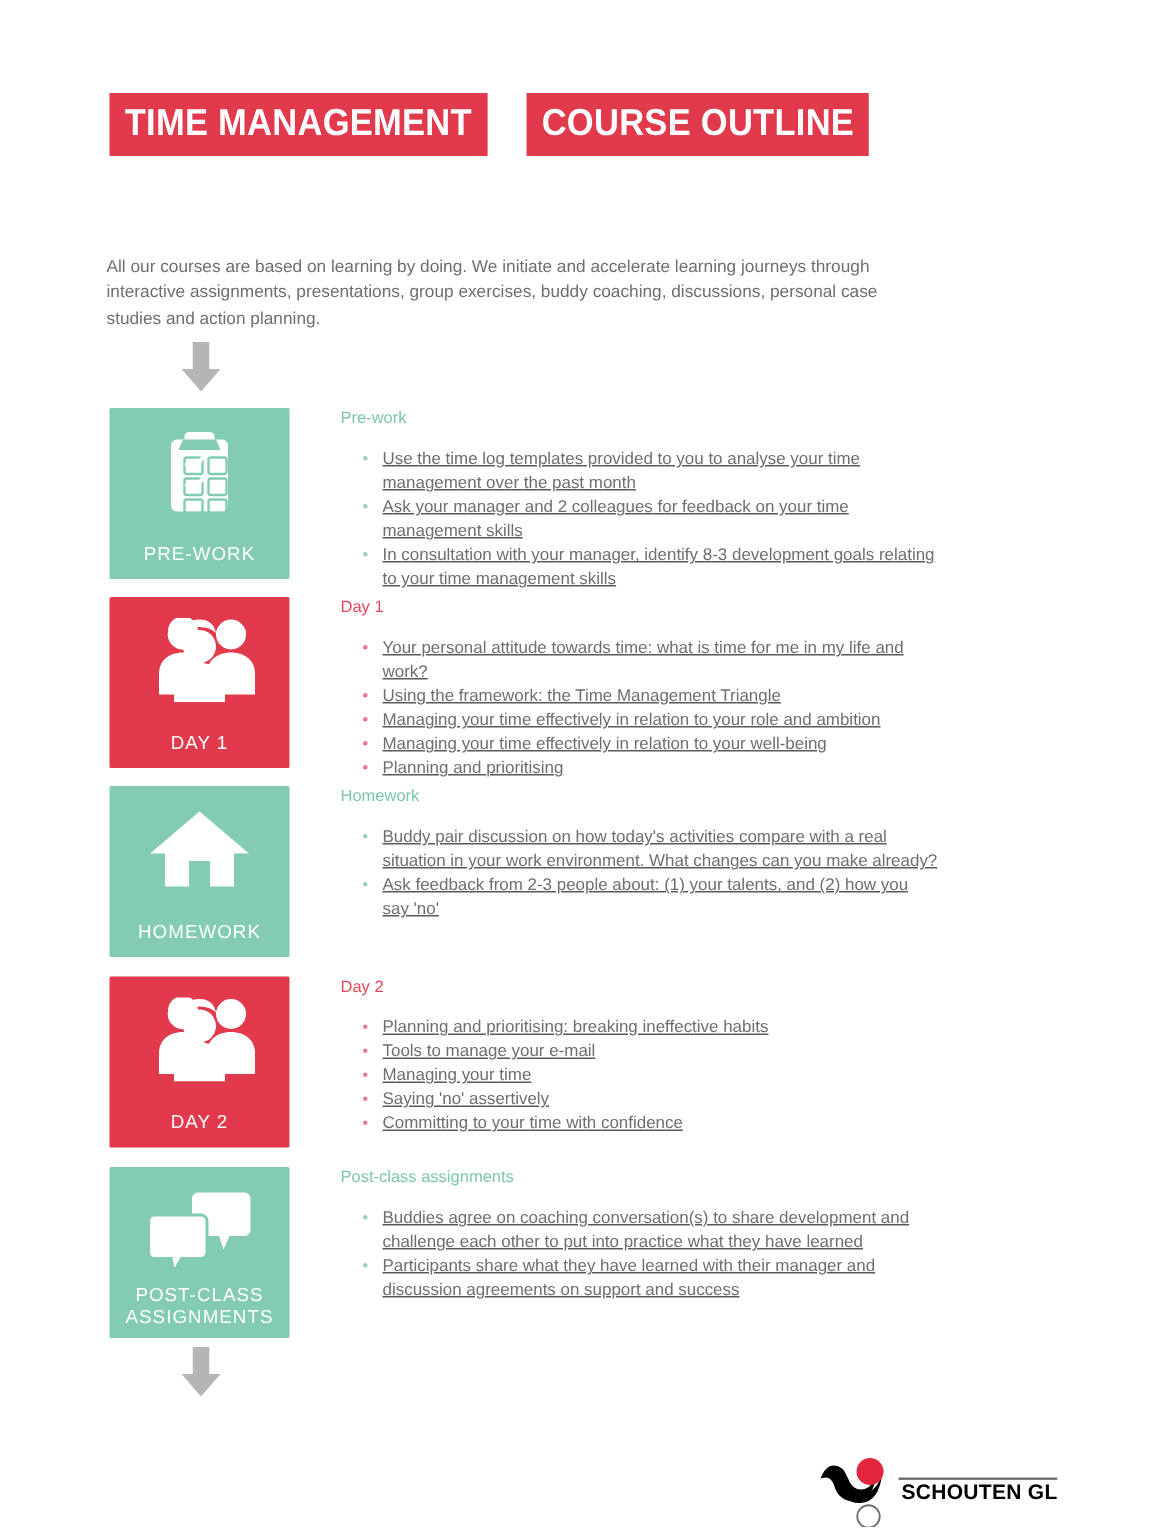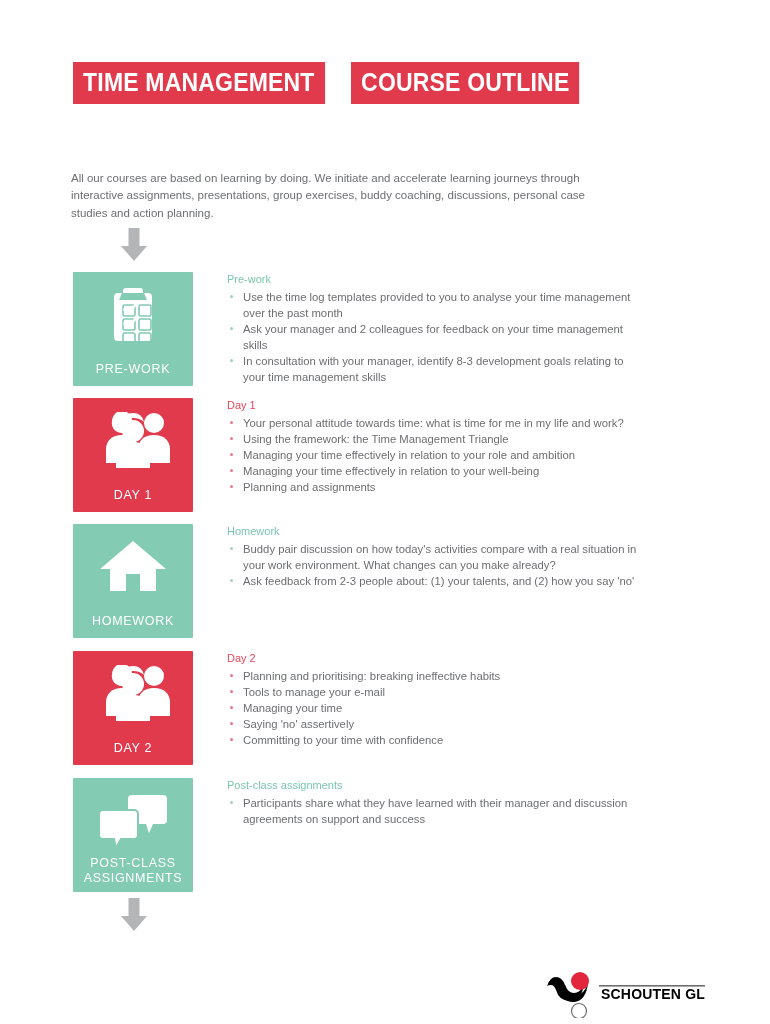--- a/index.html
+++ b/index.html
@@ -117,22 +117,23 @@
     font-size: 11px;
     line-height: 14px;
     margin: 0 0 3px 0;
     font-weight: normal;
   }
   .section-title.teal { color: #7cc6ad; }
   .section-title.red  { color: #e5465a; }
 
   ul.bullets {
     list-style: none;
-    margin: 0;
+    margin: 12px;
     padding: 0;
+    text-decoration: underline;
   }
   ul.bullets li {
     position: relative;
     padding-left: 16px;
     font-size: 11.3px;
     line-height: 16px;
     color: #6d6e71;
     margin-bottom: 0px;
   }
   ul.bullets li::before {
@@ -239,21 +240,21 @@
     </div>
     <div class="tile-label">DAY 1</div>
   </div>
   <div class="section-body">
     <h3 class="section-title red">Day 1</h3>
     <ul class="bullets red">
       <li>Your personal attitude towards time: what is time for me in my life and work?</li>
       <li>Using the framework: the Time Management Triangle</li>
       <li>Managing your time effectively in relation to your role and ambition</li>
       <li>Managing your time effectively in relation to your well-being</li>
-      <li>Planning and assignments</li>
+      <li>Planning and prioritising</li>
     </ul>
   </div>
 </div>
 
 <div class="row" id="row-homework">
   <div class="tile teal">
     <div class="tile-icon">
       <svg width="68" height="56" viewBox="0 0 68 56">
         <path d="M34 3 L67 31 L57 31 L57 53 L41 53 L41 36 L27 36 L27 53 L11 53 L11 31 L1 31 Z" fill="#ffffff"></path>
       </svg>
@@ -307,20 +308,21 @@
         <path d="M36 2 h31 a4 4 0 0 1 4 4 v21 a4 4 0 0 1 -4 4 h-10 l-4 9 l-3 -9 h-14 a4 4 0 0 1 -4 -4 v-21 a4 4 0 0 1 4 -4 z" fill="#ffffff"></path>
         <path d="M7 17 h31 a4 4 0 0 1 4 4 v21 a4 4 0 0 1 -4 4 h-13 l-5 9 l-2 -9 h-11 a4 4 0 0 1 -4 -4 v-21 a4 4 0 0 1 4 -4 z" fill="#ffffff" stroke="#83cbb3" stroke-width="2"></path>
       </svg>
     </div>
     <div class="tile-label two-line" style="white-space: pre-line; margin-top: 48px;">POST-CLASS
 ASSIGNMENTS</div>
   </div>
   <div class="section-body">
     <h3 class="section-title teal">Post-class assignments</h3>
     <ul class="bullets teal">
+      <li>Buddies agree on coaching conversation(s) to share development and challenge each other to put into practice what they have learned</li>
       <li>Participants share what they have learned with their manager and discussion agreements on support and success</li>
     </ul>
   </div>
 </div>
 
 <div class="arrow" id="arrow-bottom">
   <svg width="32" height="34" viewBox="0 0 32 34">
     <path d="M10.5 0 h11 v18 h7.5 L16 33 L3 18 h7.5 Z" fill="#b3b5b7"></path>
   </svg>
 </div>

